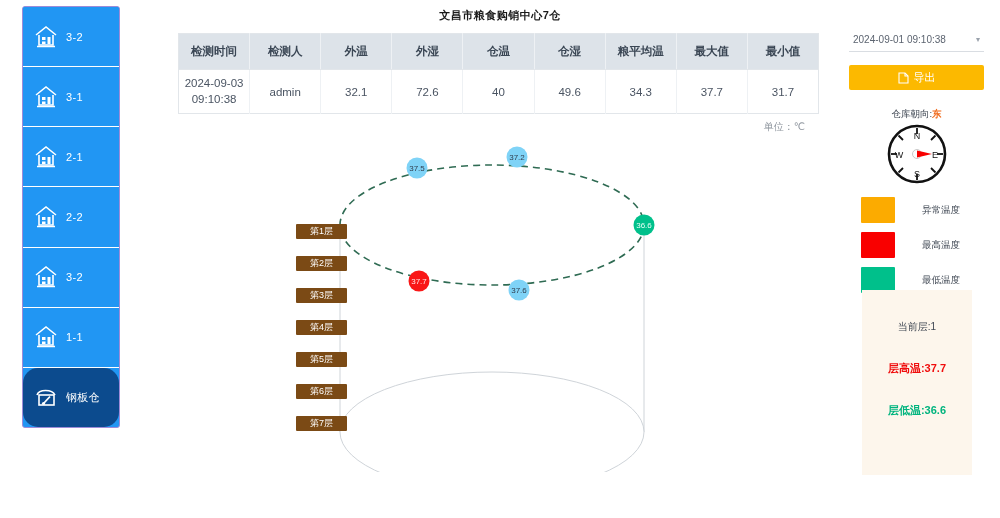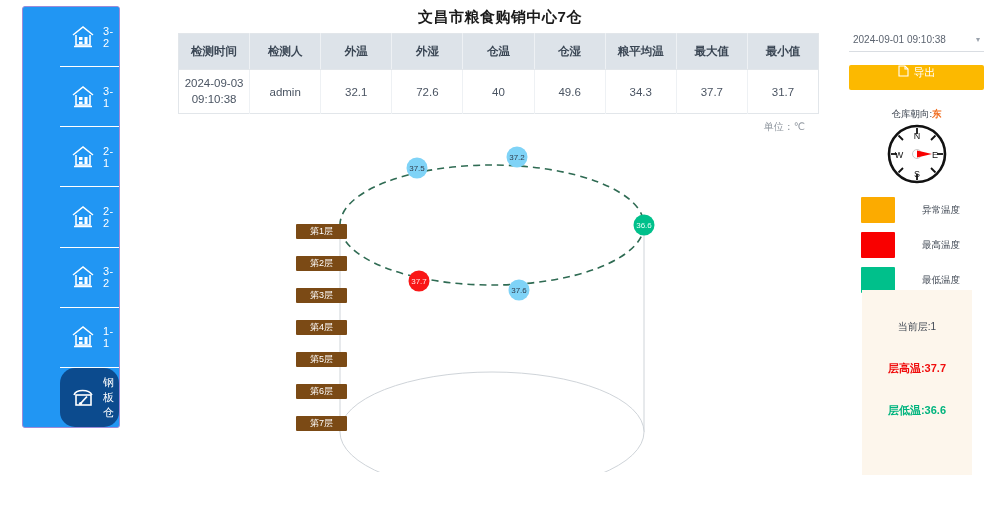--- a/index.html
+++ b/index.html
@@ -12,21 +12,21 @@
   #app { position: relative; width: 1000px; height: 518px; }
 
   
   .sidebar {
     position: absolute; left: 22px; top: 6px;
     width: 98px; height: 422px;
     border: 1px solid #9d8bd8;
     border-radius: 3px;
     overflow: hidden;
     background: #2196f3;
-    display: flex; flex-direction: column; padding-left: 37px;
+    display: flex; flex-direction: column;
   }
   .side-item {
     flex: 1 1 0;
     display: flex; align-items: center;
     padding-left: 10px;
     gap: 7px;
     background: #2196f3;
     border-bottom: 1px solid #ffffff;
     cursor: pointer;
   }
@@ -34,21 +34,21 @@
   .side-item.active { background: #0c4b8e; }
   .side-label {
     color: #ffffff; font-size: 11px; letter-spacing: .3px;
   }
   .house-ico { width: 26px; height: 26px; flex: none; }
 
   
   .page-title {
     position: absolute; left: 0; top: 8px; width: 1000px;
     text-align: center;
-    font-size: 15px; font-weight: bold; color: #1b1b1b;
+    font-size: 11px; font-weight: bold; color: #1b1b1b;
     letter-spacing: .5px;
   }
 
   
   .tbl-wrap {
     position: absolute; left: 178px; top: 33px; width: 641px;
   }
   table.data {
     width: 100%; border-collapse: collapse;
     background: #fff;
@@ -119,21 +119,21 @@
     padding: 0 4px;
     font-size: 10px; color: #5c6470;
     cursor: pointer;
   }
   .caret { font-size: 8px; color: #9aa2ac; }
   .export-btn {
     margin-top: 13px;
     width: 135px; height: 25px;
     background: #fcb900;
     color: #ffffff; font-size: 11px;
-    display: flex; justify-content: center;
+    display: flex; align-items: center; justify-content: center;
     gap: 5px;
     border: none; border-radius: 2px;
     cursor: pointer;
     font-family: inherit;
   }
   .orient-line {
     margin-top: 18px; text-align: center;
     font-size: 9.5px; color: #3c4450;
   }
   .orient-line .dirv { color: #f0691a; font-weight: bold; }

